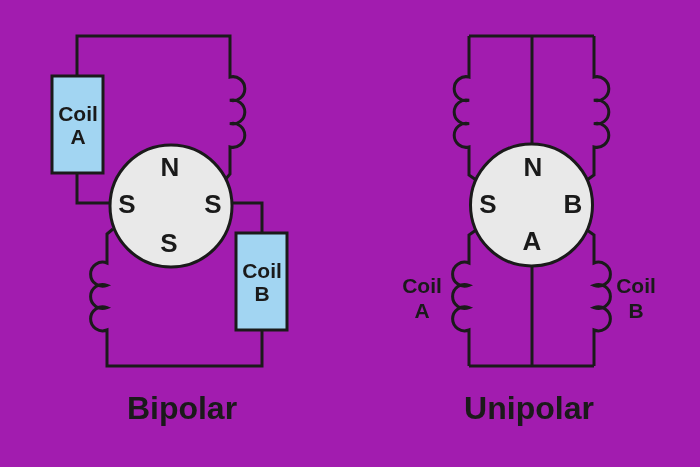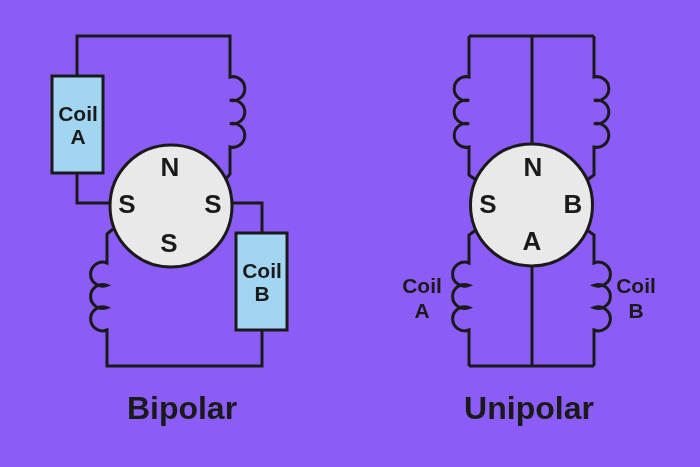--- a/index.html
+++ b/index.html
@@ -1,18 +1,18 @@
 <!DOCTYPE html>
 <html><head>
 <meta charset="utf-8">
 <style>
   html, body { margin: 0; padding: 0; background: #ffffff; }
   .stage {
     width: 700px; height: 467px; position: relative;
-    background: #8b5cf6; overflow: hidden;
+    background: #a21caf; overflow: hidden;
     font-family: "Liberation Sans", sans-serif;
   }
   svg { display: block; }
   .wire {
     fill: none;
     stroke: #1a1a1a;
     stroke-width: 3;
     stroke-linecap: butt;
     stroke-linejoin: miter;
   }

